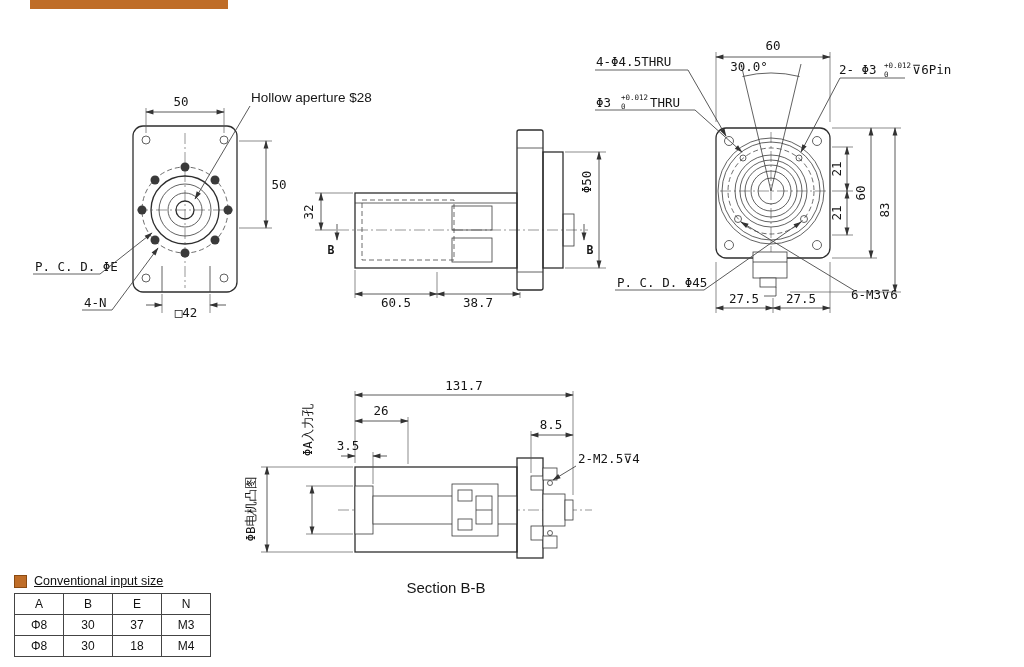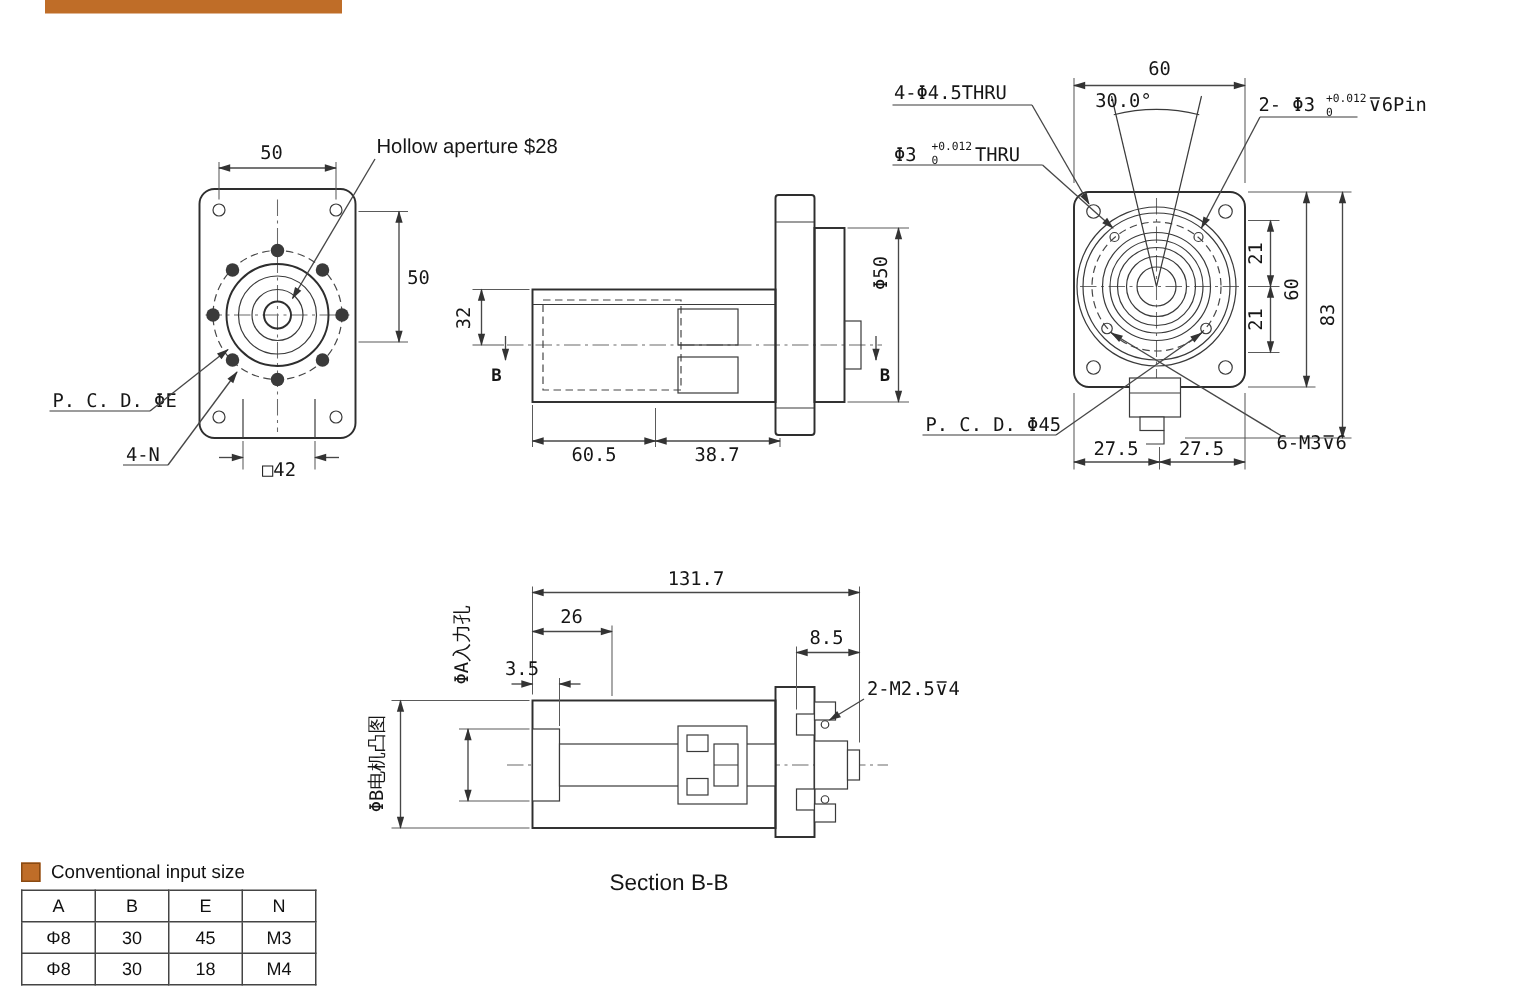--- a/index.html
+++ b/index.html
@@ -22,21 +22,21 @@
   svg text { font-family:"DejaVu Sans Mono","Liberation Mono",monospace; font-size:12.5px; fill:#161616; }
   svg text.lbl { font-family:"Liberation Sans", sans-serif; font-size:13.5px; }
   svg text.cap { font-family:"Liberation Sans", sans-serif; font-size:15px; }
   svg text.sm  { font-size:7.5px; }
   svg text.b   { font-size:11.5px; font-weight:bold; }
 
   
   .accent-strip { position:absolute; left:30px; top:0; width:198px; height:9px; background:#bf6d28; }
 
   
-  .legend { position:absolute; left:14px; top:574px; display:flex; align-items:center; gap:7px; font-size:12.5px; color:#111; }
+  .legend { position:absolute; left:14px; top:574px; display:flex; align-items:center; gap:7px; font-size:12.5px; color:#111;text-decoration:underline; }
   .legend .swatch { width:13px; height:13px; background:#bf6d28; border:1px solid #8a4a12; display:inline-block; }
   table.spec { position:absolute; left:14px; top:593px; border-collapse:collapse; font-size:12px; color:#111; }
   table.spec th, table.spec td { border:1px solid #444; width:49px; height:21px; text-align:center; font-weight:400; background:#fff; }
 </style>
 </head>
 <body>
 
 <div id="stage">
 
   <div class="accent-strip"></div>
@@ -355,21 +355,21 @@
         <th>A</th>
         <th>B</th>
         <th>E</th>
         <th>N</th>
       </tr>
     </thead>
     <tbody>
       <tr>
         <td>Φ8</td>
         <td>30</td>
-        <td>45</td>
+        <td>37</td>
         <td>M3</td>
       </tr>
       <tr>
         <td>Φ8</td>
         <td>30</td>
         <td>18</td>
         <td>M4</td>
       </tr>
     </tbody>
   </table>

